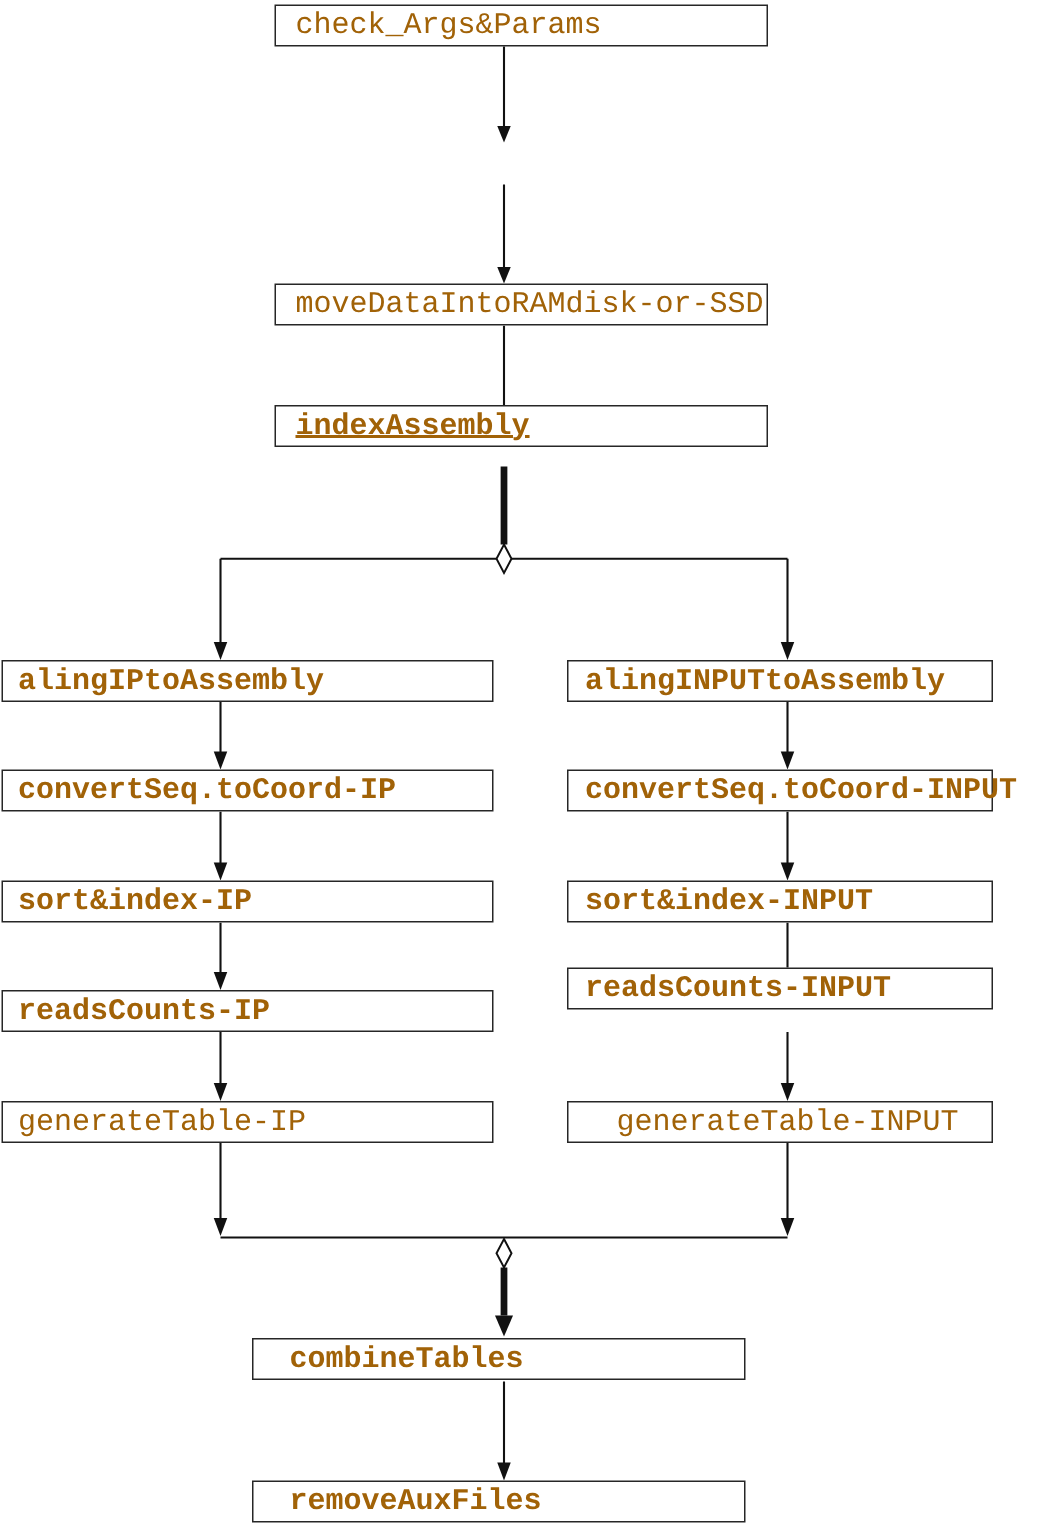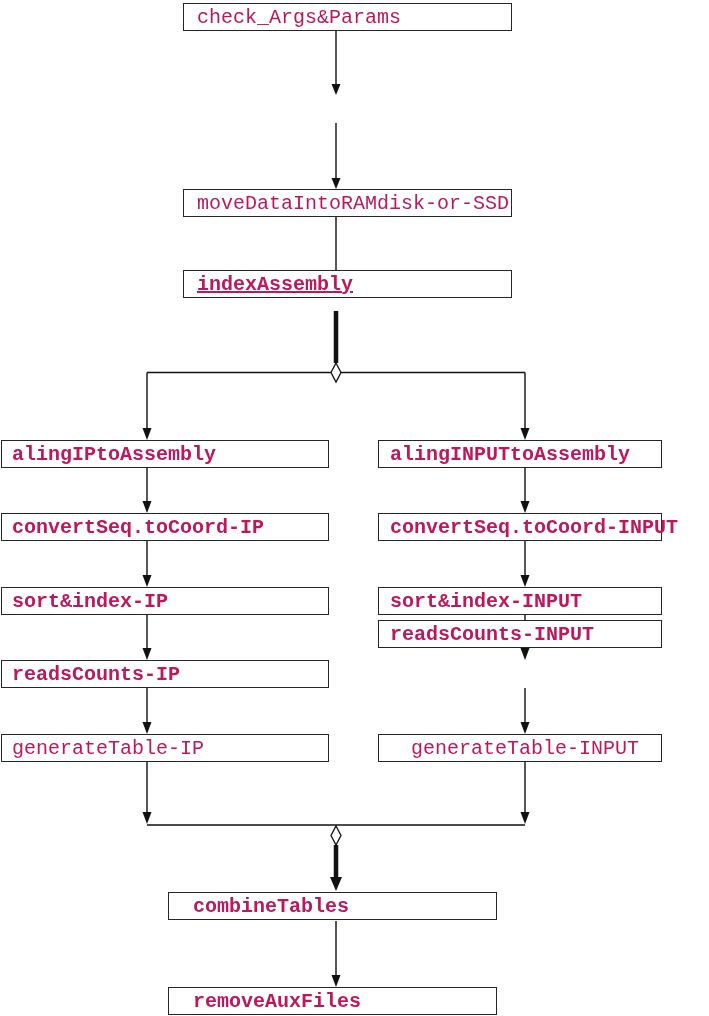--- a/index.html
+++ b/index.html
@@ -21,21 +21,21 @@
     top: 0;
     width: 709px;
     height: 1016px;
   }
   .node {
     position: absolute;
     box-sizing: border-box;
     height: 28px;
     background: #ffffff;
     border: 1.5px solid #262626;
-    color: #be185d;
+    color: #a16207;
     font-size: 20px;
     line-height: 25px;
     white-space: nowrap;
     display: flex;
     align-items: center;
     padding-left: 13px;
     letter-spacing: 0px;
   }
   .node.bold {
     font-weight: 700;
@@ -125,21 +125,21 @@
   <div class="node col-left bold" style="top:660px;">readsCounts-IP</div>
 
   <div class="node col-left" style="top:734px;">generateTable-IP</div>
 
   <div class="node col-right bold" style="top:440px;">alingINPUTtoAssembly</div>
 
   <div class="node col-right bold" style="top:513px;">convertSeq.toCoord-INPUT</div>
 
   <div class="node col-right bold" style="top:587px;">sort&amp;index-INPUT</div>
 
-  <div class="node col-right bold" style="top:620px;">readsCounts-INPUT</div>
+  <div class="node col-right bold" style="top:645px;">readsCounts-INPUT</div>
 
   <div class="node col-right" style="top:734px;padding-left:32px;">generateTable-INPUT</div>
 
   <div class="node col-bottom" style="top:892px;">combineTables</div>
 
   <div class="node col-bottom" style="top:987px;">removeAuxFiles</div>
 
 </div>
 
 </body></html>

